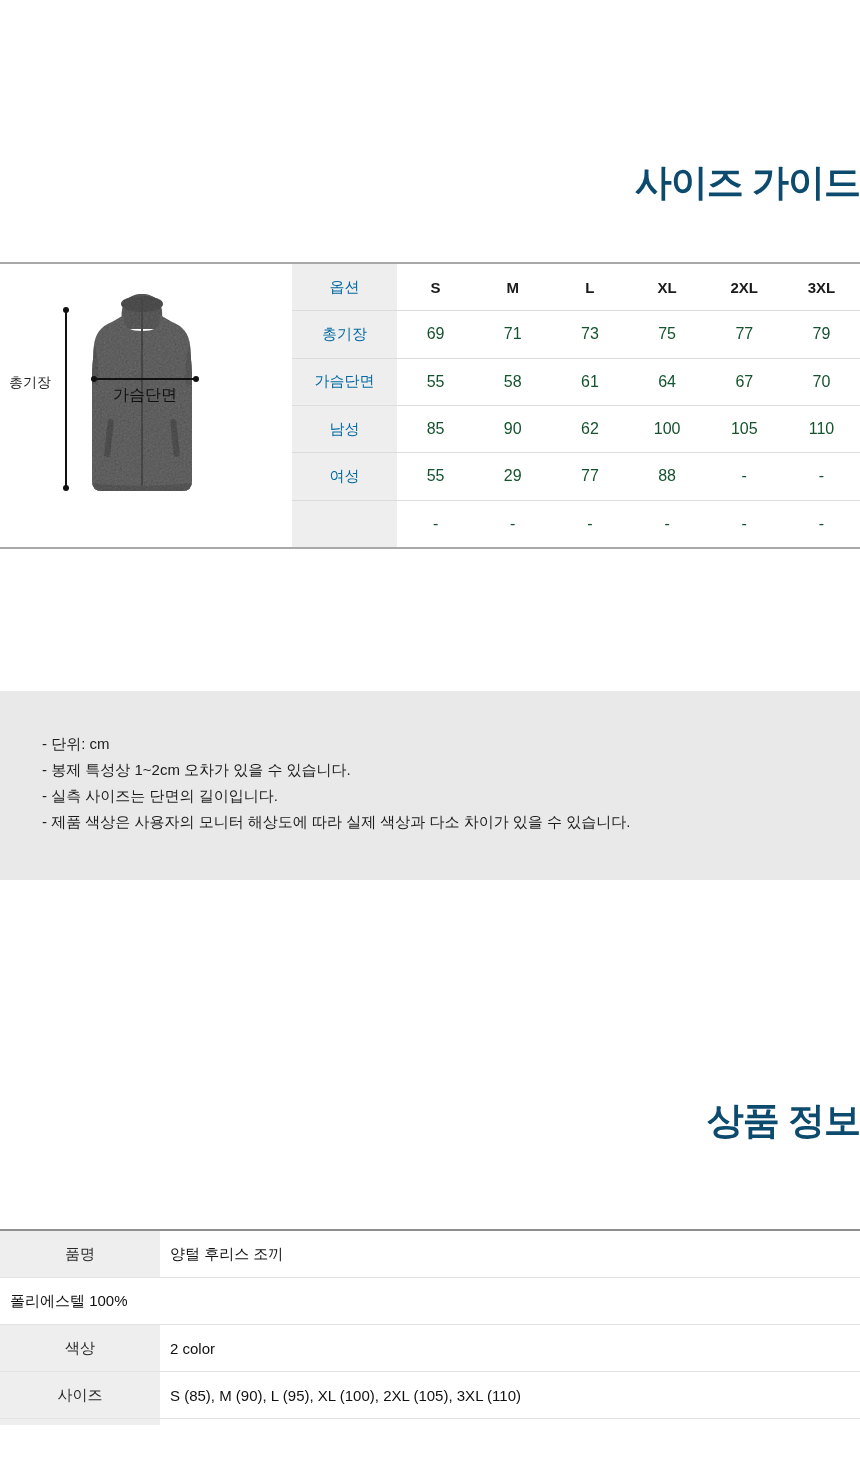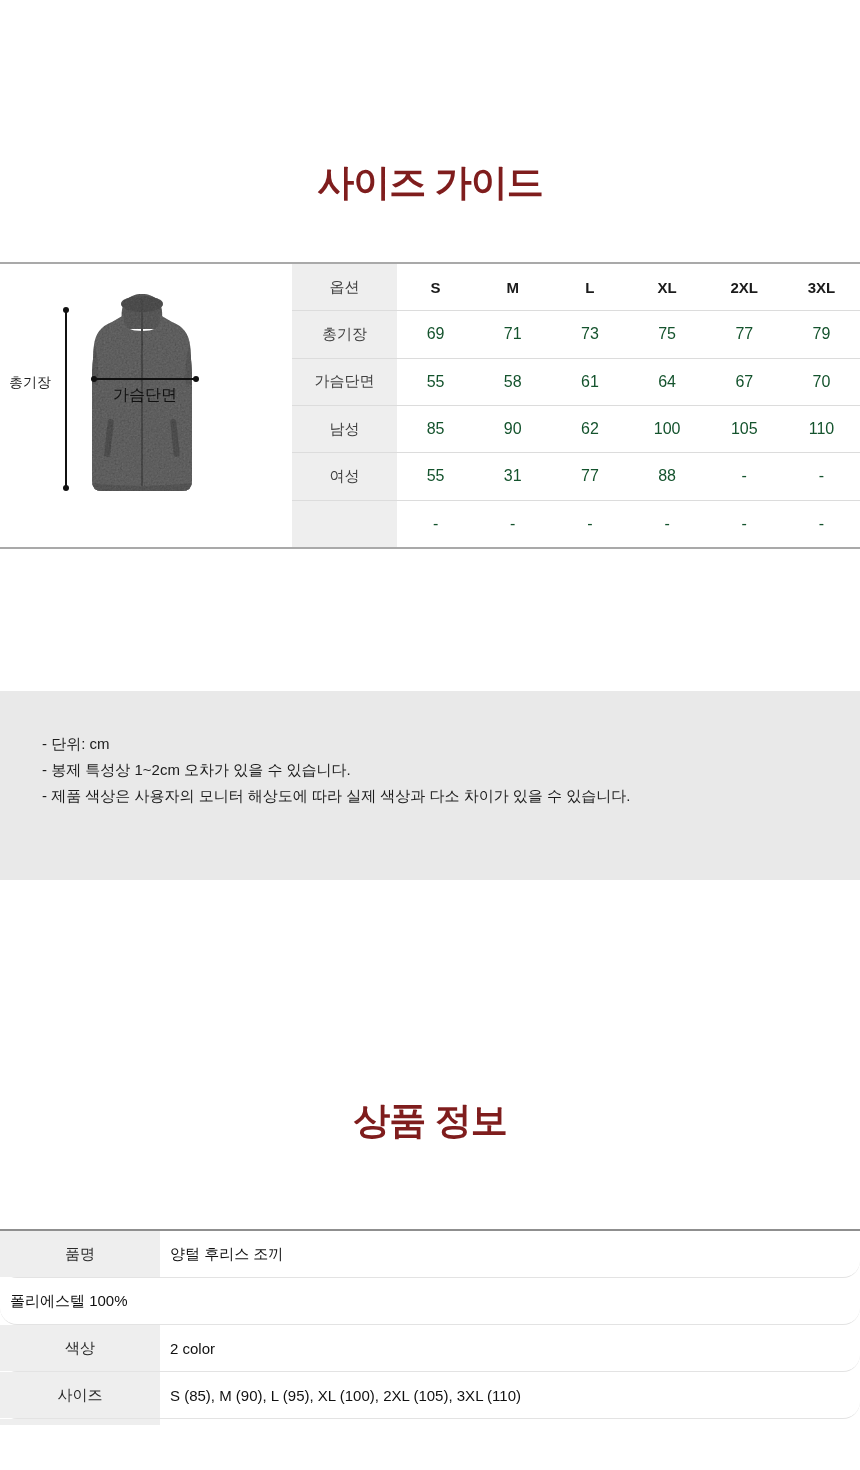--- a/index.html
+++ b/index.html
@@ -10,25 +10,25 @@
     position: relative;
     overflow: hidden;
   }
   .page { position: absolute; inset: 0; }
 
   
   .big-title {
     position: absolute;
     left: 0; width: 860px;
     margin: 0;
-    text-align: center;
+    text-align: right;
     font-size: 37px;
     font-weight: 800;
     letter-spacing: -1px;
-    color: #7f1d1d;
+    color: #0c4a6e;
   }
   .size-title    { top: 158px; }
   .product-title { top: 1096px; }
 
   
   .size-section {
     position: absolute;
     top: 262px; left: 0;
     width: 860px; height: 287px;
     border-top: 2px solid #a9a9a9;
@@ -69,21 +69,21 @@
   .s-row {
     flex: 1; display: flex; align-items: stretch;
     border-bottom: 1px solid #dcdcdc;
     box-sizing: border-box;
   }
   .s-row:last-child { border-bottom: none; }
   .s-label {
     width: 105px; flex: 0 0 105px;
     background: #eeeeee;
     display: flex; align-items: center; justify-content: center;
-    font-size: 15px; color: #404040;
+    font-size: 15px; color: #0369a1;
   }
   .s-cell {
     flex: 1;
     display: flex; align-items: center; justify-content: center;
     font-size: 16px; color: #14532d;
   }
   .s-row.header .s-cell { font-weight: 700; font-size: 15px; color: #1b1b1b; }
 
   
   .notes {
@@ -100,21 +100,20 @@
   
   .product-table {
     position: absolute; top: 1229px; left: 0; width: 860px;
     border-top: 2px solid #8f8f8f;
     box-sizing: border-box;
   }
   .p-row {
     display: flex; height: 47px;
     border-bottom: 1px solid #e3e3e3;
     box-sizing: border-box;
-    border-radius: 17px;
   }
   .p-label {
     width: 160px; flex: 0 0 160px;
     background: #eeeeee;
     display: flex; align-items: center; justify-content: center;
     font-size: 15px; color: #2a2a2a;
   }
   .p-value {
     flex: 1;
     display: flex; align-items: center;
@@ -214,21 +213,21 @@
           <div class="s-cell">85</div>
           <div class="s-cell">90</div>
           <div class="s-cell">62</div>
           <div class="s-cell">100</div>
           <div class="s-cell">105</div>
           <div class="s-cell">110</div>
         </div>
         <div class="s-row">
           <div class="s-label">여성</div>
           <div class="s-cell">55</div>
-          <div class="s-cell">31</div>
+          <div class="s-cell">29</div>
           <div class="s-cell">77</div>
           <div class="s-cell">88</div>
           <div class="s-cell">-</div>
           <div class="s-cell">-</div>
         </div>
         <div class="s-row">
           <div class="s-label"></div>
           <div class="s-cell">-</div>
           <div class="s-cell">-</div>
           <div class="s-cell">-</div>
@@ -236,20 +235,21 @@
           <div class="s-cell">-</div>
           <div class="s-cell">-</div>
         </div>
       </div>
   </section>
 
   <div class="notes">
 
   <div class="note-line">- 단위: cm</div>
       <div class="note-line">- 봉제 특성상 1~2cm 오차가 있을 수 있습니다.</div>
+      <div class="note-line">- 실측 사이즈는 단면의 길이입니다.</div>
       <div class="note-line">- 제품 색상은 사용자의 모니터 해상도에 따라 실제 색상과 다소 차이가 있을 수 있습니다.</div>
     </div>
 
   <h1 class="big-title product-title">상품 정보</h1>
 
   <div class="product-table">
 
     <div class="p-row">
         <div class="p-label">품명</div>
         <div class="p-value">양털 후리스 조끼</div>

